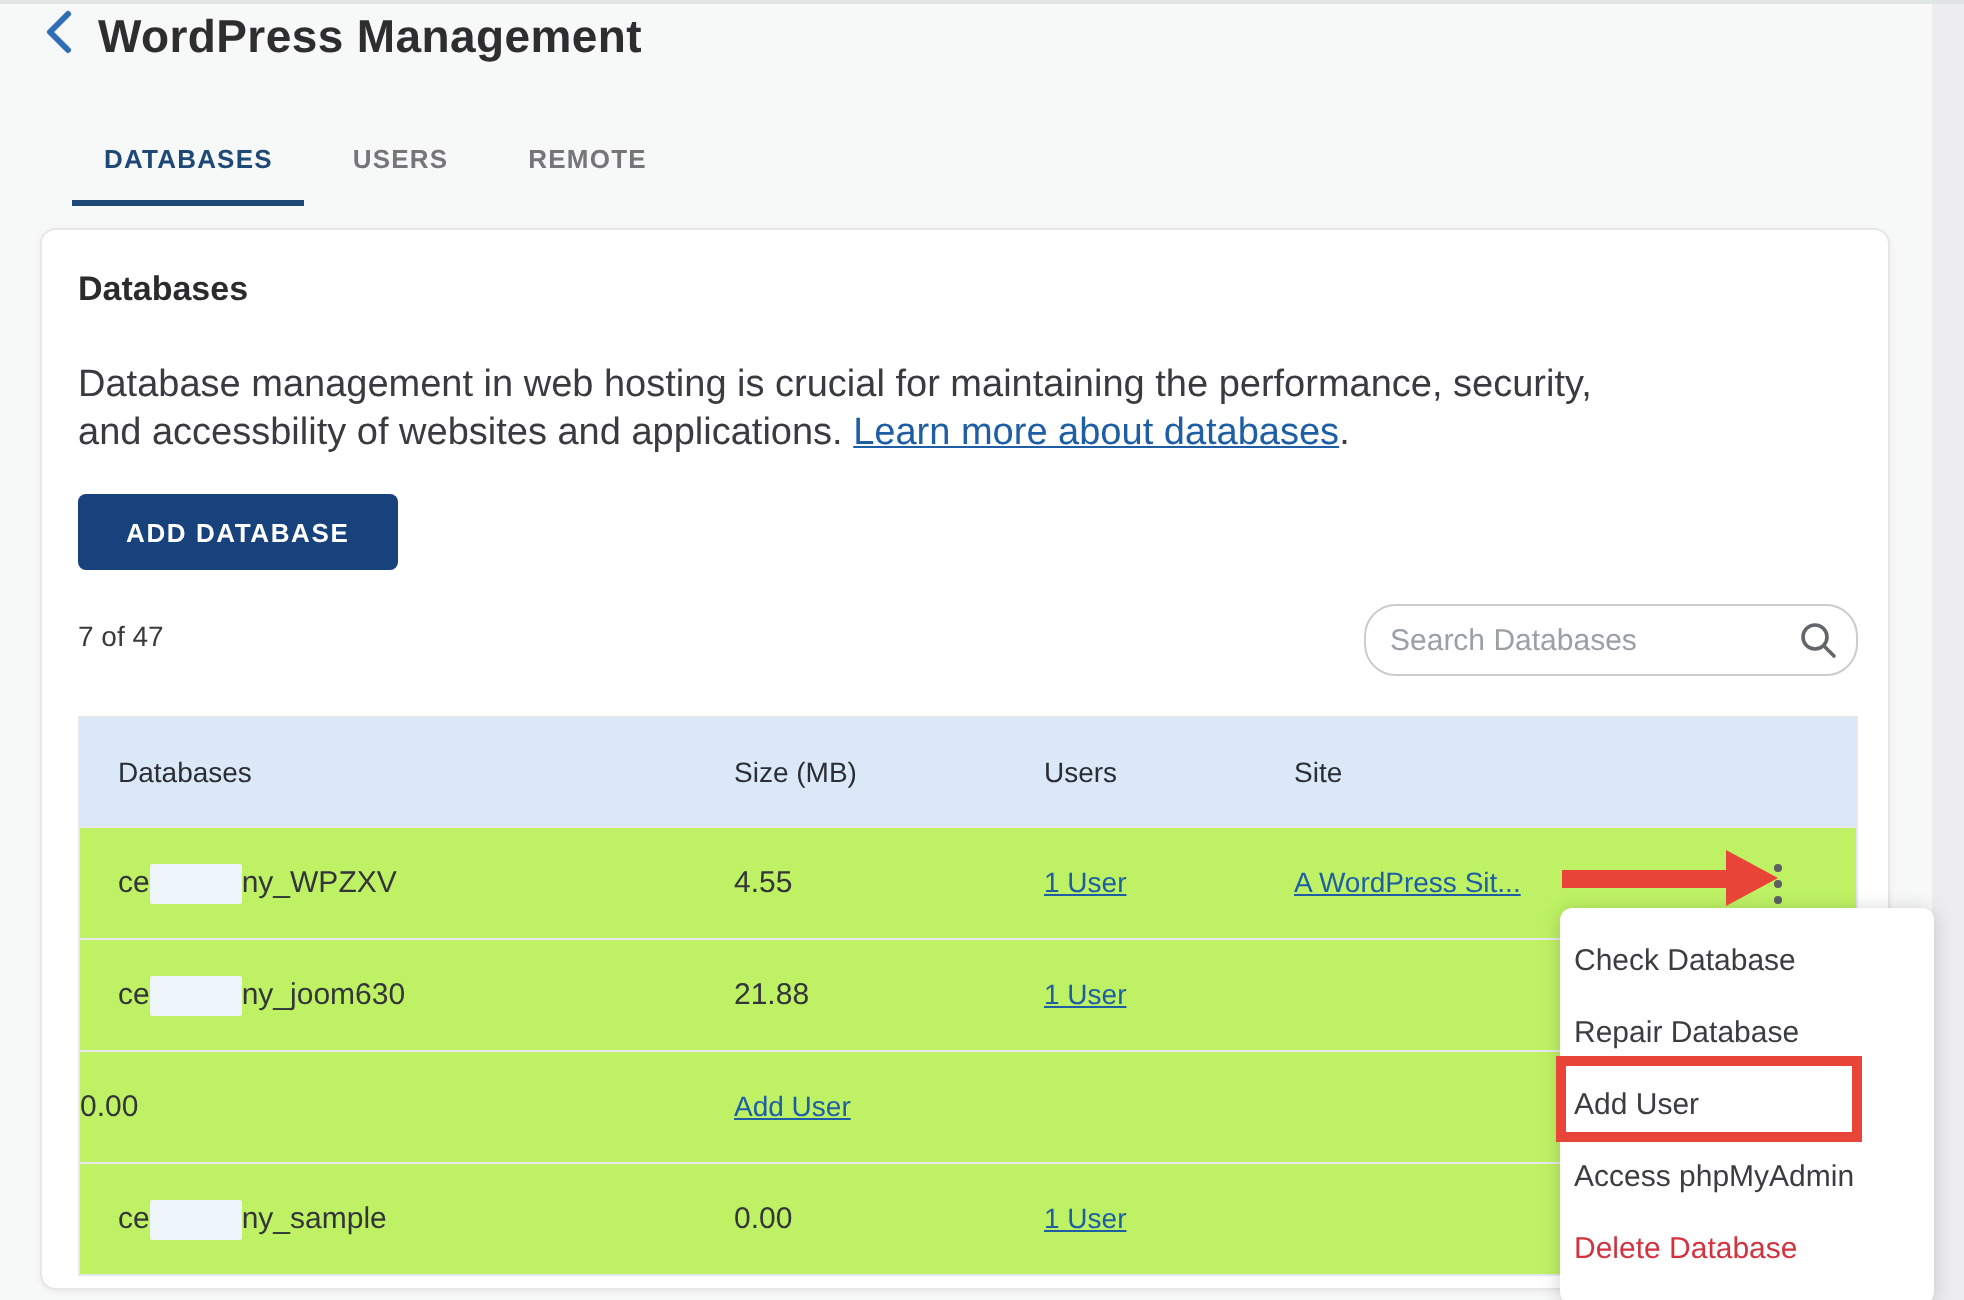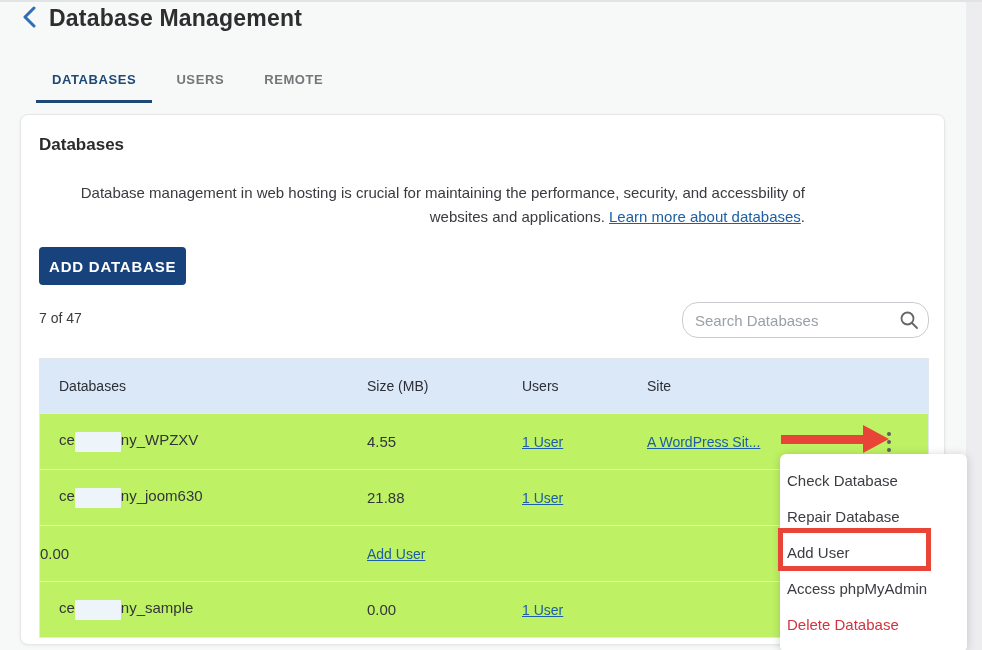--- a/index.html
+++ b/index.html
@@ -19,27 +19,27 @@
   .tabs { position:absolute; left:36px; top:68px; display:flex; gap:8px; }
   .tab { padding:2px 16px 13px 16px; font-size:13px; font-weight:700; letter-spacing:.6px;
          color:#75757a; cursor:pointer; border-bottom:3px solid transparent; }
   .tab.active { color:#1e4976; border-bottom-color:#1e4976; }
 
   
   .card { position:absolute; left:20px; top:112px; width:925px; height:531px;
           background:#ffffff; border:1px solid #e7e7ea; border-radius:8px;
           box-shadow:0 1px 3px rgba(0,0,0,.06); }
   .card-heading { position:absolute; left:18px; top:20px; font-size:17px; font-weight:700; color:#2b2b2e; }
-  .card-desc { position:absolute; left:18px; top:66px; width:766px; font-size:15px;
-               line-height:24px; color:#3a3a40;text-align:right; }
+  .card-desc { position:absolute; left:18px; top:66px; width:766px; font-size:19px;
+               line-height:24px; color:#3a3a40; }
   a.link, .link { color:#1d5ea5; text-decoration:underline; cursor:pointer; }
 
-  .add-btn { position:absolute; left:18px; top:132px; height:38px; padding:0 10px;
+  .add-btn { position:absolute; left:18px; top:132px; height:38px; padding:0 24px;
              background:#17427c; color:#ffffff; border:none; border-radius:4px;
-             font-family:inherit; font-size:15px; font-weight:700; letter-spacing:.8px;
+             font-family:inherit; font-size:13px; font-weight:700; letter-spacing:.8px;
              cursor:pointer; }
   .count-text { position:absolute; left:18px; top:195px; font-size:14px; color:#3a3a3e; }
 
   .search-wrap { position:absolute; left:661px; top:187px; width:247px; height:36px; }
   .search-input { width:100%; height:100%; border:1px solid #c9cdd1; border-radius:16px;
                   padding:0 15px 0 12px; font-family:inherit; font-size:15px; color:#333;
                   background:#fff; outline:none; }
   .search-input::placeholder { color:#9aa0a6; }
   .search-icon { position:absolute; right:10px; top:8px; cursor:pointer; }
 
@@ -83,21 +83,21 @@
   <div class="scroll-gutter"></div>
 
   <div class="page-header">
     <span class="back-btn">
       <span>
         <svg width="15" height="22" viewBox="0 0 15 22">
             <polyline points="12,2 3,11 12,20" fill="none" stroke="#2f6db4" stroke-width="3" stroke-linecap="round" stroke-linejoin="round"></polyline>
           </svg>
       </span>
     </span>
-    <span class="page-title">Database Management</span>
+    <span class="page-title">WordPress Management</span>
   </div>
 
   <div class="tabs">
     <div class="tab active">DATABASES</div>
     <div class="tab">USERS</div>
     <div class="tab">REMOTE</div>
   </div>
 
   <div class="card">
     <div class="card-heading">Databases</div>

